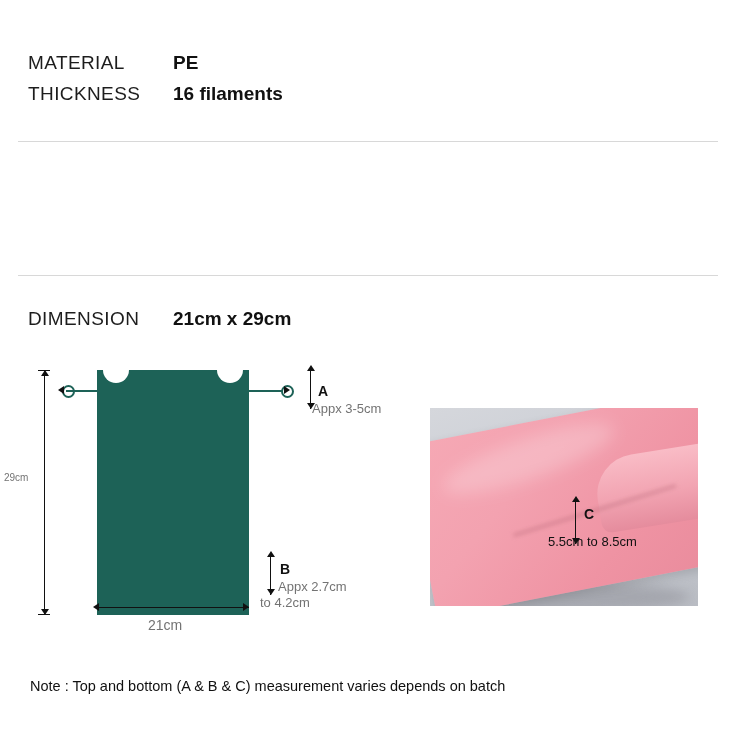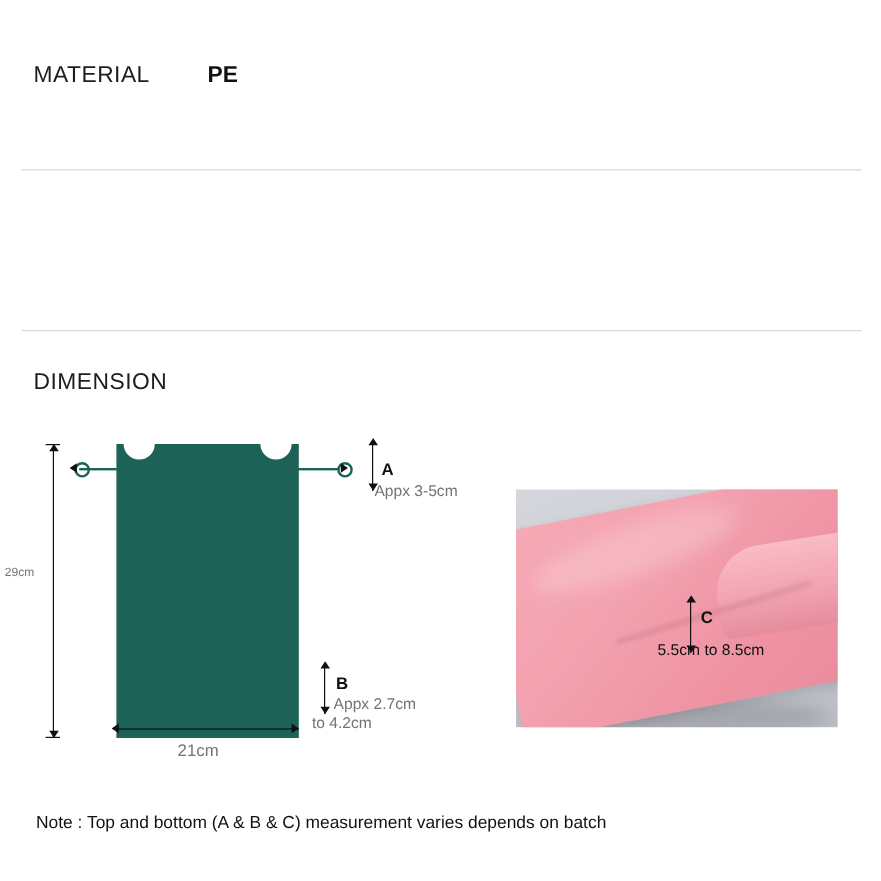--- a/index.html
+++ b/index.html
@@ -298,30 +298,33 @@
 <body>
 
 <div class="page">
 
   <div class="spec-block">
     <div class="spec-row">
       <div class="spec-label">MATERIAL</div>
       <div class="spec-value">PE</div>
     </div>
     <div class="spec-row">
+      <div class="spec-label">THICKNESS</div>
+      <div class="spec-value">16 filaments</div>
     </div>
   </div>
 
   <div class="divider one"></div>
 
 
   <div class="divider two"></div>
 
   <div class="dim-head">
     <div class="spec-label">DIMENSION</div>
+    <div class="spec-value">21cm x 29cm</div>
   </div>
 
   <div class="diagram">
 
     <div class="pouch">
       <div class="pouch-notch-left"></div>
       <div class="pouch-notch-right"></div>
     </div>
 
     <div class="drawstring ds-left"></div>

